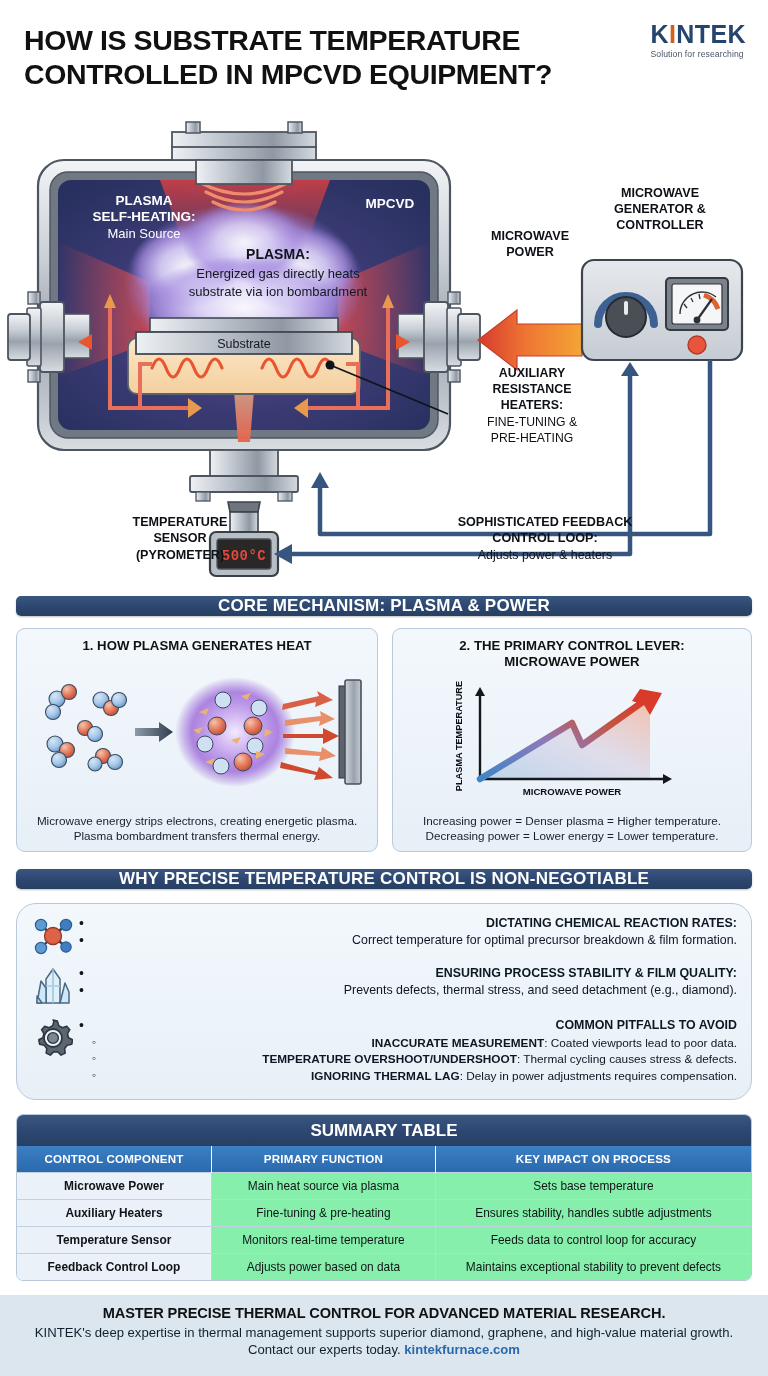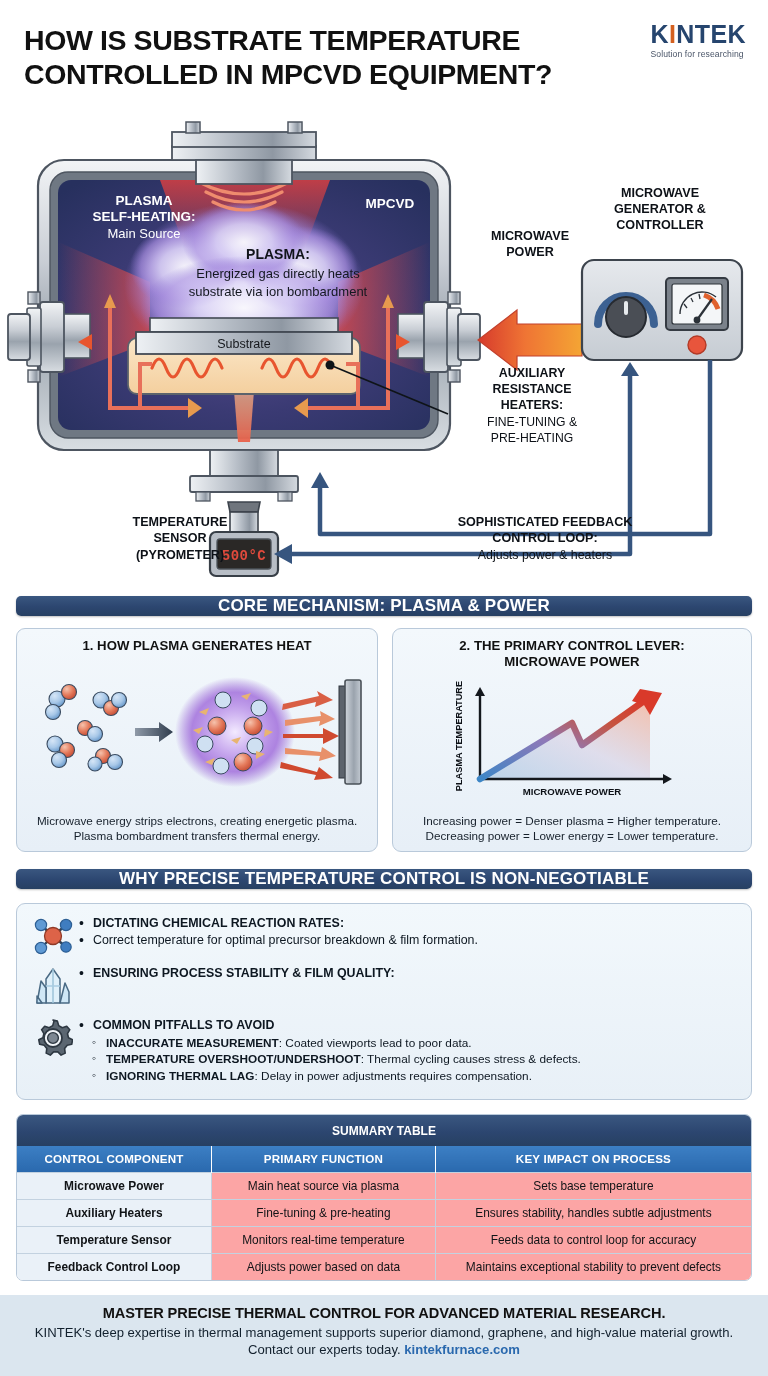--- a/index.html
+++ b/index.html
@@ -47,55 +47,56 @@
     padding: 9px 10px 8px; position: relative; display: flex; flex-direction: column; justify-content: center;
   }
   .core-head { text-align: center; font-weight: bold; font-size: 13.2px; color: #111; line-height: 1.22; }
   .core-art { flex: 1; display: flex; align-items: center; justify-content: center; }
   .core-foot { font-size: 11.7px; color: #16202b; text-align: center; line-height: 1.3; }
 
   
   .why-card {
     position: absolute; left: 16px; top: 903px; width: 736px; height: 197px;
     background: linear-gradient(180deg,#f2f8fc 0%,#e8f0f7 100%);
-    border: 1px solid #b9c9da; border-radius: 9px;
+    border: 1px solid #b9c9da; border-radius: 20px;
     padding: 10px 14px 8px 10px;
+    text-align: right;
   }
   .why-row { display: flex; align-items: flex-start; margin-bottom: 8px; }
   .why-icon { width: 52px; min-width: 52px; display: flex; justify-content: center; padding-top: 2px; }
   .why-body { flex: 1; padding-top: 1px; }
   .why-bullet { font-size: 12.4px; color: #0d1721; line-height: 1.34; position: relative; padding-left: 14px; }
   .why-bullet::before { content: "\2022"; position: absolute; left: 0; top: -1px; font-size: 14px; }
   .why-bullet b { font-weight: bold; }
   .why-sub { font-size: 11.8px; color: #0d1721; line-height: 1.42; padding-left: 27px; position: relative; }
   .why-sub::before { content: "\25E6"; position: absolute; left: 13px; top: -1px; font-size: 12px; }
   .why-sub b { font-weight: bold; }
 
   
   .table-wrap {
     position: absolute; left: 16px; top: 1114px; width: 736px;
     border: 1px solid #b9c9da; border-radius: 7px; overflow: hidden;
     background: #ffffff;
   }
   .tbl-title {
     height: 31px; background: linear-gradient(180deg,#3a5780 0%,#2c4670 55%,#274062 100%);
-    color: #fff; font-weight: bold; font-size: 12px;
+    color: #fff; font-weight: bold; font-size: 17px;
     display: flex; align-items: center; justify-content: center;
   }
   table { width: 100%; border-collapse: collapse; table-layout: fixed; padding-left: 20px; }
   thead th {
     background: linear-gradient(180deg,#3c7fc4 0%,#2a69ae 100%);
     color: #ffffff; font-size: 11.6px; font-weight: bold; letter-spacing: 0.2px;
     height: 26px; text-align: center; border-right: 1px solid #ffffff;
   }
   thead th:last-child { border-right: none; }
   tbody td {
     height: 27px; font-size: 11.9px; text-align: center; color: #111417;
     border-right: 1px solid #c3d2e0; border-top: 1px solid #c3d2e0;
-    background: #fca5a5;
+    background: #86efac;
   }
   tbody td:last-child { border-right: none; }
   tbody td.k { font-weight: bold; background: #eaf1f8; }
   .col1 { width: 26.5%; } .col2 { width: 30.5%; } .col3 { width: 43%; }
 
   
   .footer {
     position: absolute; left: 0; top: 1295px; width: 768px; height: 93px;
     background: #dbe6ef; padding-top: 10px; text-align: center;
   }
@@ -547,20 +548,21 @@
             <path d="M32 17 L36 26 L36 37 L27 37 Z" fill="#cfe7f6"></path>
             <path d="M4 30 L9 37 L4 37 Z" fill="#bddcf0"></path>
             <path d="M13 20 L27 20" fill="none" stroke="#a8cde2"></path>
           </g>
         </svg>
       </div>
       <div class="why-body">
         <div class="why-bullet">
           <b>ENSURING PROCESS STABILITY &amp; FILM QUALITY:</b>
         </div>
+        <div class="why-bullet" style="padding-left:14px;">Prevents defects, thermal stress, and seed detachment (e.g., diamond).</div>
       </div>
     </div>
 
     <div class="why-row">
       <div class="why-icon">
         <svg width="40" height="40" viewBox="0 0 40 40" xmlns="http://www.w3.org/2000/svg">
           <path d="M20 2 l4.4 1.1 l1.3 4.5 l3.6 2.1 l4.4 -1.4 l3.1 3.4 l-2.3 4 l1 4.1 l4.1 2 l-0.9 4.5 l-4.5 1 l-2.6 3.3 l0.6 4.5 l-4.1 2 l-3.3 -3.2 l-4.2 0 l-3.3 3.2 l-4.1 -2 l0.6 -4.5 l-2.6 -3.3 l-4.5 -1 l-0.9 -4.5 l4.1 -2 l1 -4.1 l-2.3 -4 l3.1 -3.4 l4.4 1.4 l3.6 -2.1 l1.3 -4.5 Z" fill="#5b6671" stroke="#2e3842" stroke-width="1.6" stroke-linejoin="round"></path>
           <circle cx="20" cy="20" r="9" fill="#f0f4f8" stroke="#2e3842" stroke-width="1.8"></circle>
           <circle cx="20" cy="20" r="5.4" fill="#7d8792" stroke="#2e3842" stroke-width="1.4"></circle>
         </svg>

